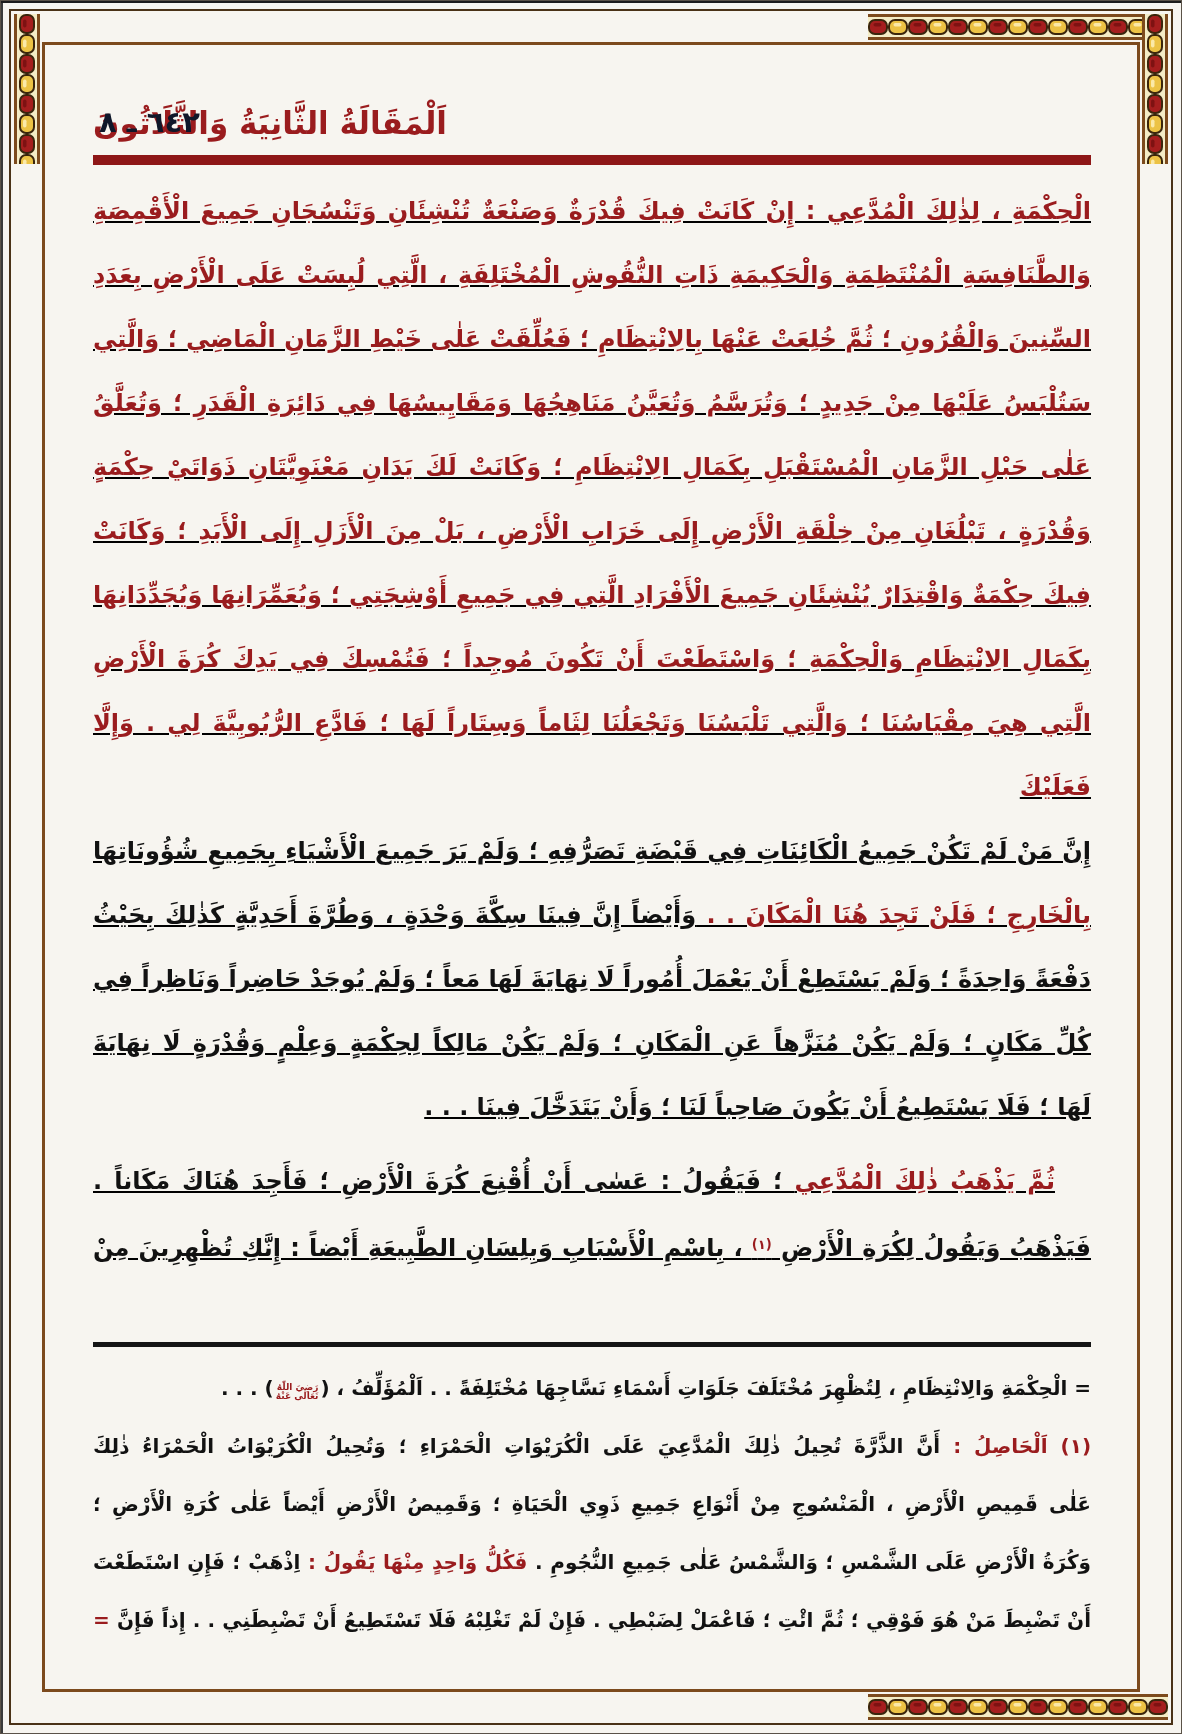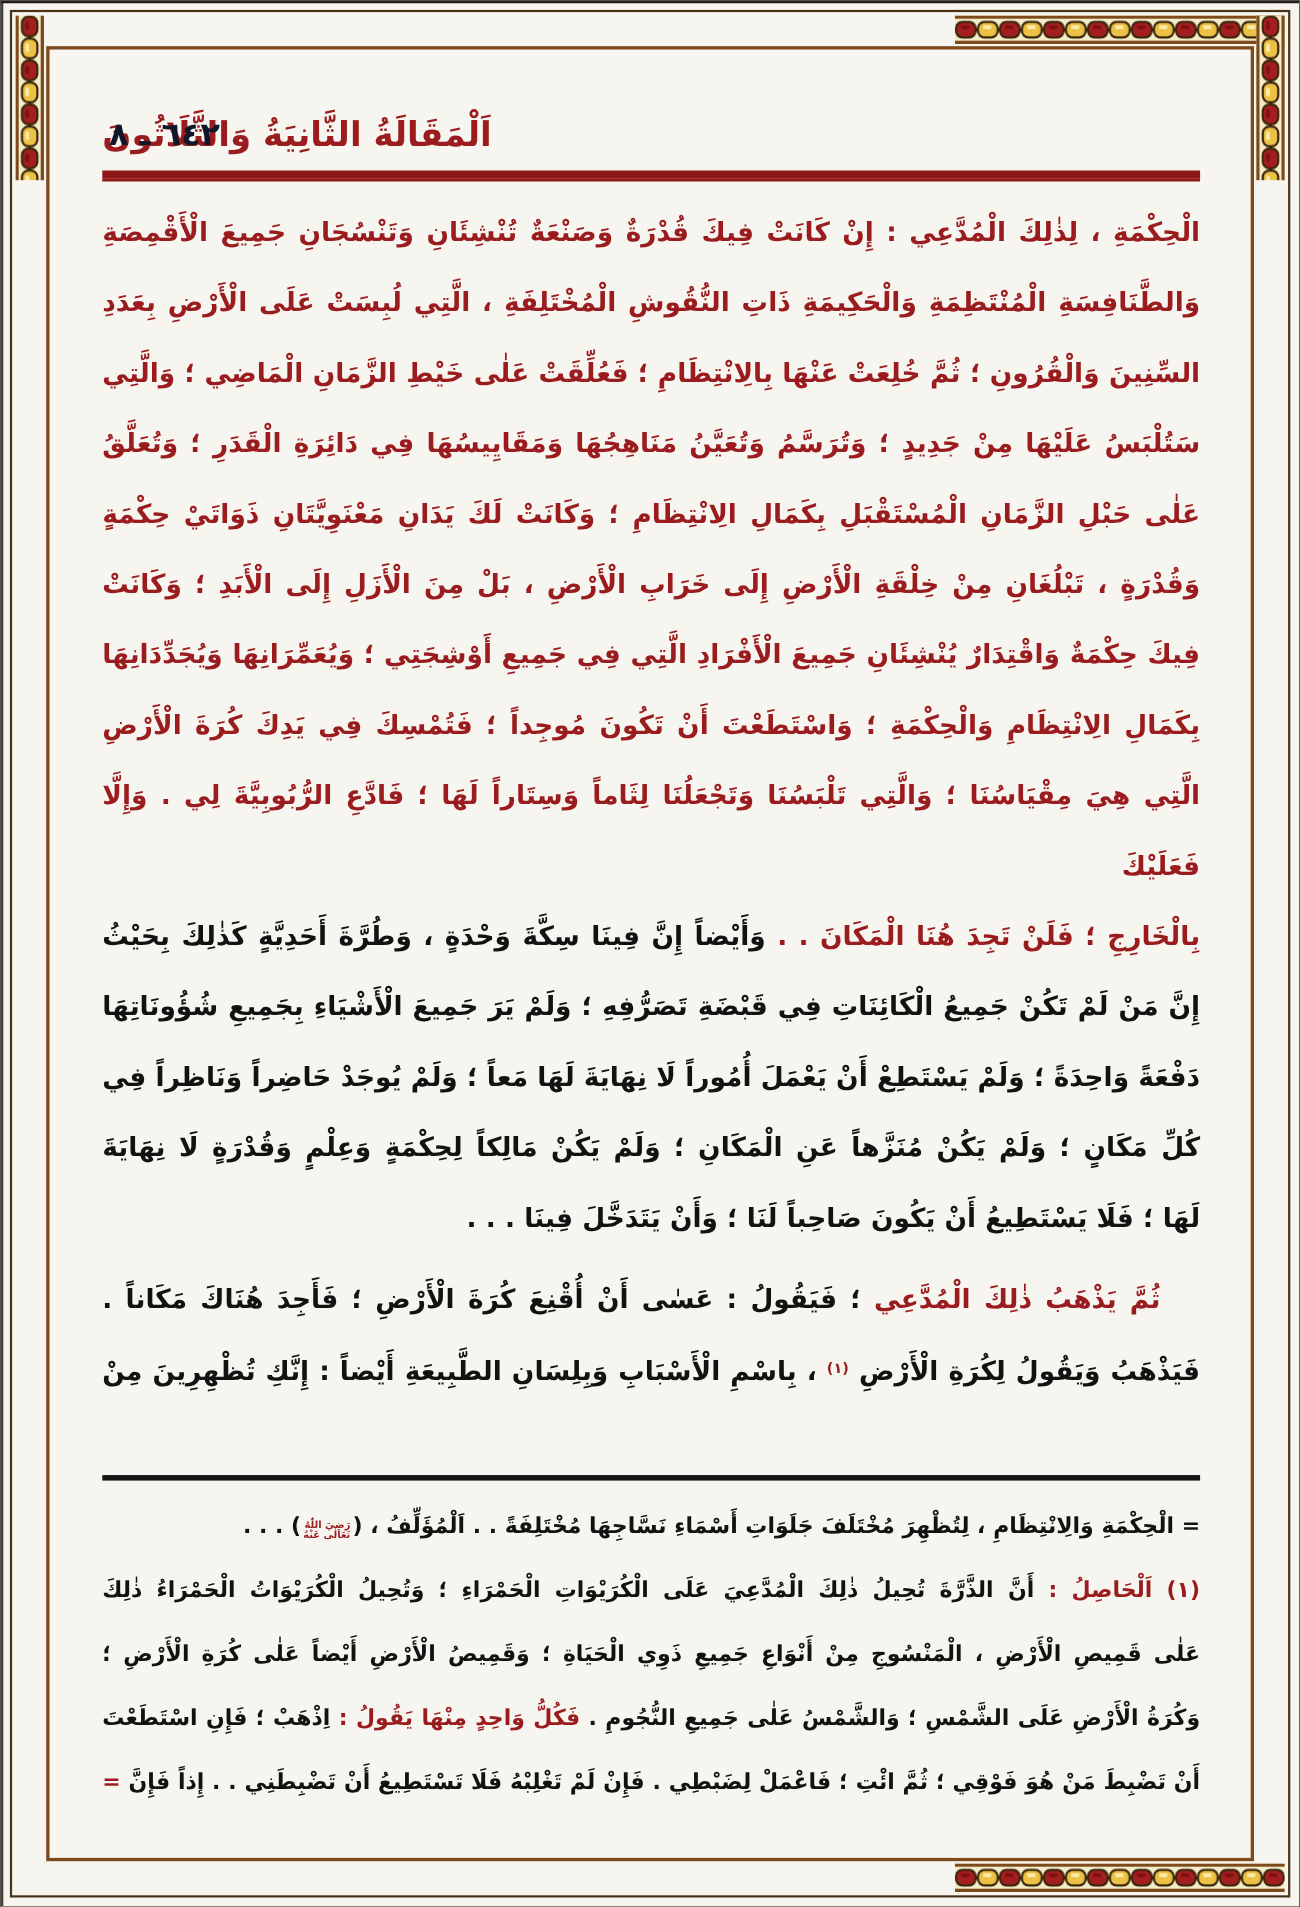--- a/index.html
+++ b/index.html
@@ -35,21 +35,21 @@
   }
   .page-number{
     position:absolute; bottom:2px; left:6px;
     font-size:29px; font-weight:bold; color:#0f172a;
     direction:rtl;
   }
   .double-rule{
     margin-top:14px; height:5px;
     border-top:7px solid #8e1717; border-bottom:3px solid #8e1717;
   }
-  .body-text{ margin-top:14px; }
+  .body-text{ margin-top:14px;text-decoration:underline; }
   .para + .para{ margin-top:10px; }
   .line{
     direction:rtl;
     font-weight:bold;
     font-size:24px; line-height:64px;
     color:#121212;
     text-align:justify; text-align-last:justify;
     white-space:normal;
   }
   .line.short{ text-align-last:right; }
@@ -130,22 +130,22 @@
         <div class="para">
           <div class="line body-line"><span class="seg red">الْحِكْمَةِ ، لِذٰلِكَ الْمُدَّعِي : إِنْ كَانَتْ فِيكَ قُدْرَةٌ وَصَنْعَةٌ تُنْشِئَانِ وَتَنْسُجَانِ جَمِيعَ الْأَقْمِصَةِ</span></div>
           <div class="line body-line"><span class="seg red">وَالطَّنَافِسَةِ الْمُنْتَظِمَةِ وَالْحَكِيمَةِ ذَاتِ النُّقُوشِ الْمُخْتَلِفَةِ ، الَّتِي لُبِسَتْ عَلَى الْأَرْضِ بِعَدَدِ</span></div>
           <div class="line body-line"><span class="seg red">السِّنِينَ وَالْقُرُونِ ؛ ثُمَّ خُلِعَتْ عَنْهَا بِالِانْتِظَامِ ؛ فَعُلِّقَتْ عَلٰى خَيْطِ الزَّمَانِ الْمَاضِي ؛ وَالَّتِي</span></div>
           <div class="line body-line"><span class="seg red">سَتُلْبَسُ عَلَيْهَا مِنْ جَدِيدٍ ؛ وَتُرَسَّمُ وَتُعَيَّنُ مَنَاهِجُهَا وَمَقَايِيسُهَا فِي دَائِرَةِ الْقَدَرِ ؛ وَتُعَلَّقُ</span></div>
           <div class="line body-line"><span class="seg red">عَلٰى حَبْلِ الزَّمَانِ الْمُسْتَقْبَلِ بِكَمَالِ الِانْتِظَامِ ؛ وَكَانَتْ لَكَ يَدَانِ مَعْنَوِيَّتَانِ ذَوَاتَيْ حِكْمَةٍ</span></div>
           <div class="line body-line"><span class="seg red">وَقُدْرَةٍ ، تَبْلُغَانِ مِنْ خِلْقَةِ الْأَرْضِ إِلَى خَرَابِ الْأَرْضِ ، بَلْ مِنَ الْأَزَلِ إِلَى الْأَبَدِ ؛ وَكَانَتْ</span></div>
           <div class="line body-line"><span class="seg red">فِيكَ حِكْمَةٌ وَاقْتِدَارٌ يُنْشِئَانِ جَمِيعَ الْأَفْرَادِ الَّتِي فِي جَمِيعِ أَوْشِجَتِي ؛ وَيُعَمِّرَانِهَا وَيُجَدِّدَانِهَا</span></div>
           <div class="line body-line"><span class="seg red">بِكَمَالِ الِانْتِظَامِ وَالْحِكْمَةِ ؛ وَاسْتَطَعْتَ أَنْ تَكُونَ مُوجِداً ؛ فَتُمْسِكَ فِي يَدِكَ كُرَةَ الْأَرْضِ</span></div>
           <div class="line body-line"><span class="seg red">الَّتِي هِيَ مِقْيَاسُنَا ؛ وَالَّتِي تَلْبَسُنَا وَتَجْعَلُنَا لِثَاماً وَسِتَاراً لَهَا ؛ فَادَّعِ الرُّبُوبِيَّةَ لِي . وَإِلَّا فَعَلَيْكَ</span></div>
+          <div class="line body-line"><span class="seg black">إِنَّ مَنْ لَمْ تَكُنْ جَمِيعُ الْكَائِنَاتِ فِي قَبْضَةِ تَصَرُّفِهِ ؛ وَلَمْ يَرَ جَمِيعَ الْأَشْيَاءِ بِجَمِيعِ شُؤُونَاتِهَا</span></div>
           <div class="line body-line"><span class="seg red">بِالْخَارِجِ ؛ فَلَنْ تَجِدَ هُنَا الْمَكَانَ . . </span><span class="seg black">وَأَيْضاً إِنَّ فِينَا سِكَّةَ وَحْدَةٍ ، وَطُرَّةَ أَحَدِيَّةٍ كَذٰلِكَ بِحَيْثُ</span></div>
-          <div class="line body-line"><span class="seg black">إِنَّ مَنْ لَمْ تَكُنْ جَمِيعُ الْكَائِنَاتِ فِي قَبْضَةِ تَصَرُّفِهِ ؛ وَلَمْ يَرَ جَمِيعَ الْأَشْيَاءِ بِجَمِيعِ شُؤُونَاتِهَا</span></div>
           <div class="line body-line"><span class="seg black">دَفْعَةً وَاحِدَةً ؛ وَلَمْ يَسْتَطِعْ أَنْ يَعْمَلَ أُمُوراً لَا نِهَايَةَ لَهَا مَعاً ؛ وَلَمْ يُوجَدْ حَاضِراً وَنَاظِراً فِي</span></div>
           <div class="line body-line"><span class="seg black">كُلِّ مَكَانٍ ؛ وَلَمْ يَكُنْ مُنَزَّهاً عَنِ الْمَكَانِ ؛ وَلَمْ يَكُنْ مَالِكاً لِحِكْمَةٍ وَعِلْمٍ وَقُدْرَةٍ لَا نِهَايَةَ</span></div>
           <div class="line body-line short"><span class="seg black">لَهَا ؛ فَلَا يَسْتَطِيعُ أَنْ يَكُونَ صَاحِباً لَنَا ؛ وَأَنْ يَتَدَخَّلَ فِينَا . . .</span></div>
         </div>
         <div class="para">
           <div class="line body-line indent"><span class="seg red">ثُمَّ يَذْهَبُ ذٰلِكَ الْمُدَّعِي</span><span class="seg black"> ؛ فَيَقُولُ : عَسٰى أَنْ أُقْنِعَ كُرَةَ الْأَرْضِ ؛ فَأَجِدَ هُنَاكَ مَكَاناً .</span></div>
           <div class="line body-line"><span class="seg black">فَيَذْهَبُ وَيَقُولُ لِكُرَةِ الْأَرْضِ </span><span class="seg red sup">(١)</span><span class="seg black"> ، بِاسْمِ الْأَسْبَابِ وَبِلِسَانِ الطَّبِيعَةِ أَيْضاً : إِنَّكِ تُظْهِرِينَ مِنْ</span></div>
         </div>
       </div>
 

